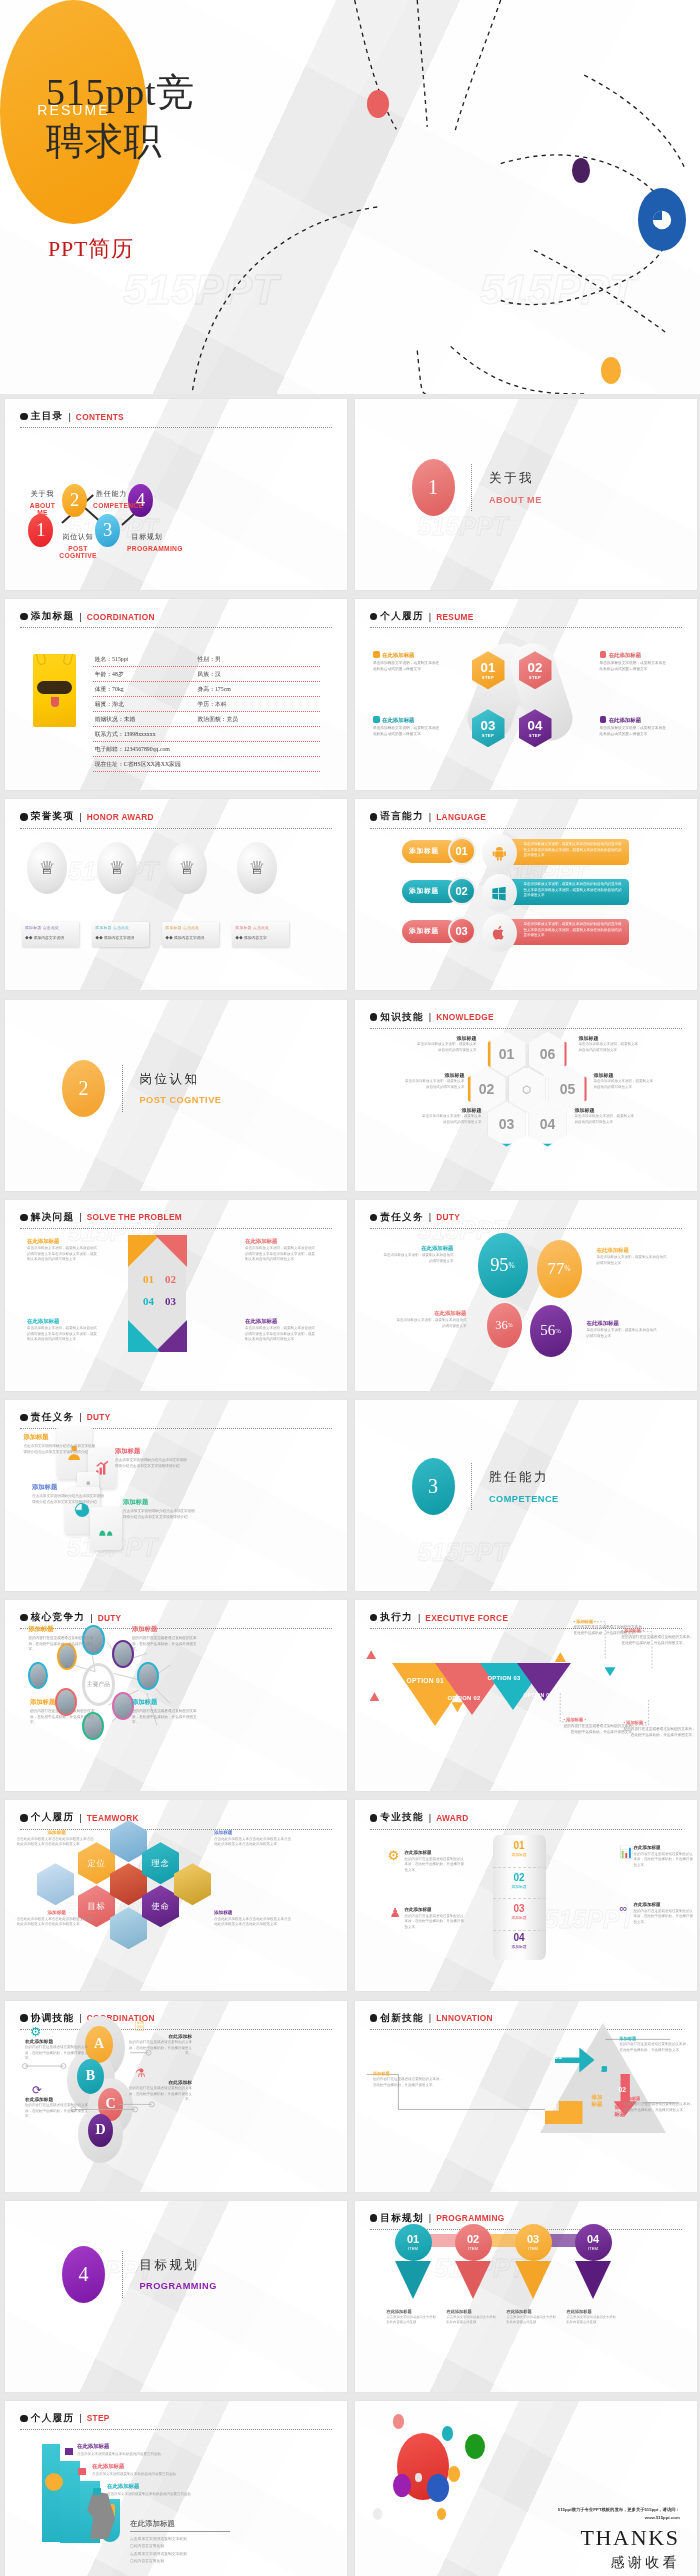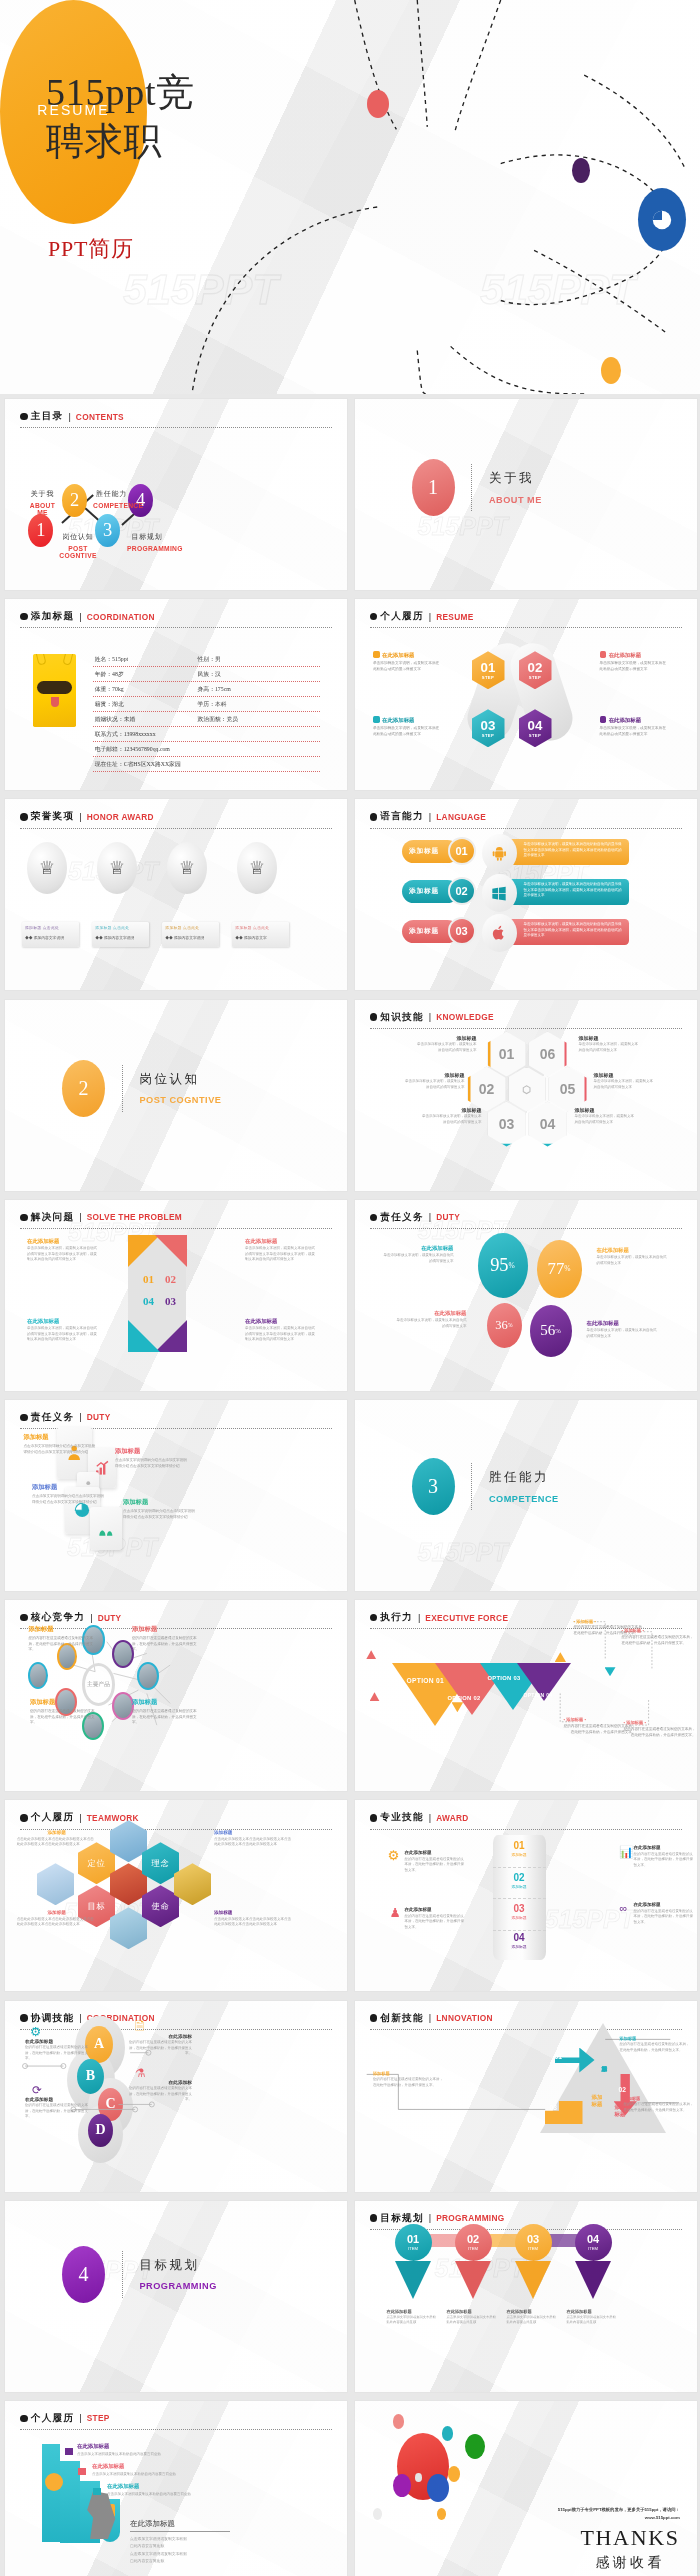--- a/index.html
+++ b/index.html
@@ -191,21 +191,21 @@
   .pintx .b{ font-size:3.3px;color:#a0a0a0;line-height:1.5;}
 
   
   .stair{ position:absolute;background:linear-gradient(180deg,#3ec7d4,#24b3c4);}
   .sttx{ position:absolute;width:87px;}
   .sttx .t{ font-size:5.4px;font-weight:bold;margin-bottom:1.7px;}
   .sttx .b{ font-size:3.5px;color:#9a9a9a;line-height:1.6;}
 
   
   .tball{ position:absolute;border-radius:50%;}
-  .thx{ position:absolute;right:16.7px;bottom:20px;text-align:center;}
+  .thx{ position:absolute;right:16.7px;bottom:20px;text-align:right;}
   .thx .en{ font-family:"Liberation Serif",serif;font-size:22px;color:#1e1e1e;letter-spacing:1.7px;}
   .thx .cn{ font-family:"Liberation Serif",serif;font-size:14px;color:#1e1e1e;letter-spacing:3.3px;margin-top:2.5px;}
   .thx-note{ position:absolute;right:16.7px;top:105px;width:125px;text-align:right;font-size:4.3px;
      color:#3a3a3a;line-height:1.8;font-weight:bold;}
 </style>
 </head>
 <body>
 
 <div id="cover" class="paper-bg">
   <div class="ttl">

